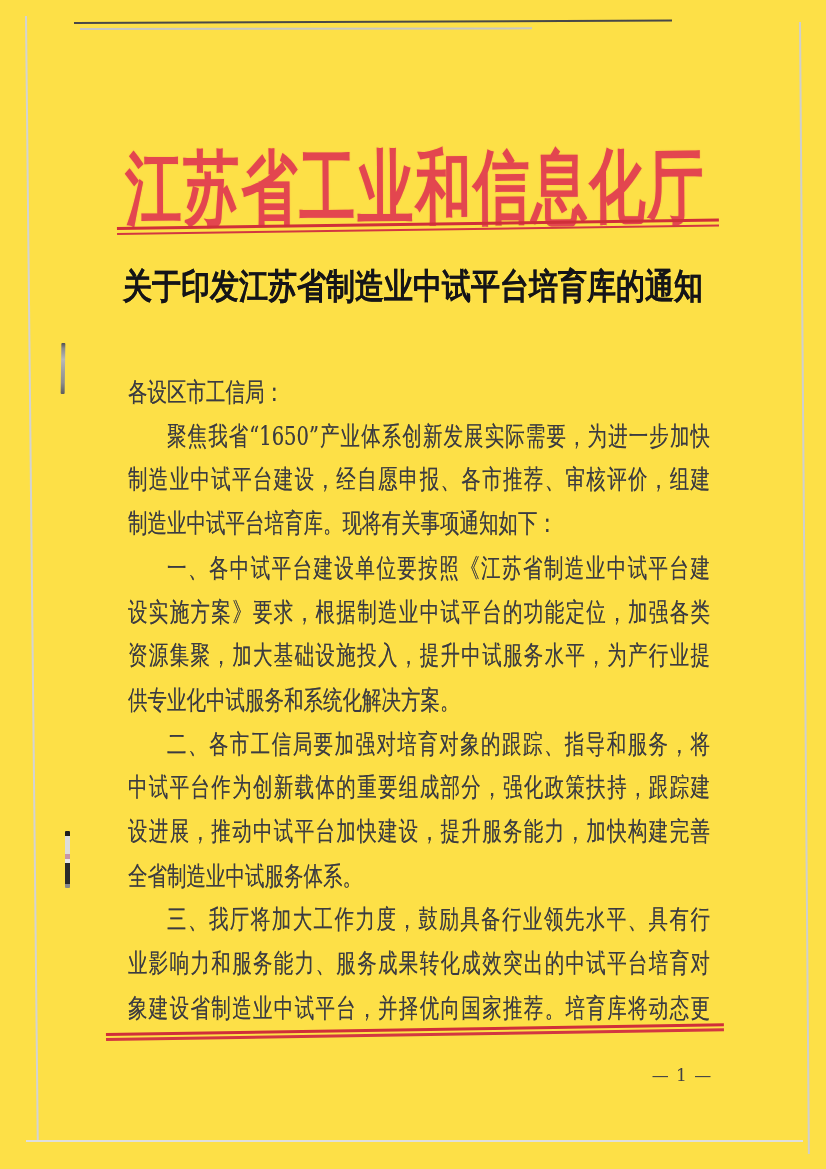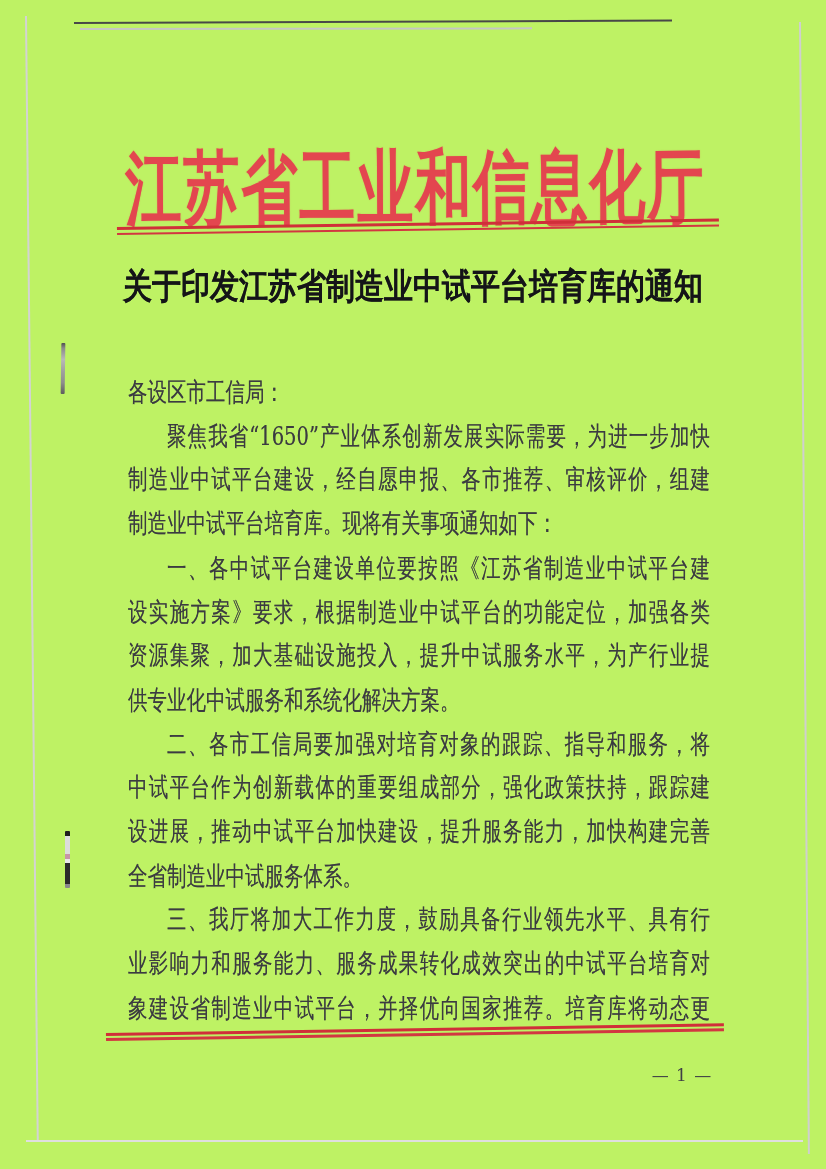--- a/index.html
+++ b/index.html
@@ -1,17 +1,17 @@
 <!DOCTYPE html>
 <html><head>
 <meta charset="utf-8">
 <style>
   html,body{margin:0;padding:0;background:#f4f4f2;}
   .scan{
-    position:relative;width:826px;height:1169px;background:#bef264;
+    position:relative;width:826px;height:1169px;background:#fde047;
     overflow:hidden;margin:0 auto;
     font-family:"DejaVu Serif","Liberation Serif",serif;
   }
   
   .edge{position:absolute;pointer-events:none;}
   .edge-top-dark{left:74px;top:22px;width:598px;height:2.2px;background:#484848;transform:rotate(-0.24deg);transform-origin:left center;}
   .edge-top-light{left:80px;top:27.5px;width:452px;height:1.5px;background:#c5c5c5;transform:rotate(-0.08deg);transform-origin:left center;}
   .edge-left{left:25px;top:16px;width:1.6px;height:1126px;background:#d3d3d3;transform:rotate(-0.6deg);transform-origin:top left;}
   .edge-right{left:799px;top:22px;width:1.6px;height:1132px;background:#cfcfcf;transform:rotate(-0.45deg);transform-origin:top left;}
   .edge-bottom{left:26px;top:1140px;width:777px;height:1.5px;background:#dfdfdf;}

